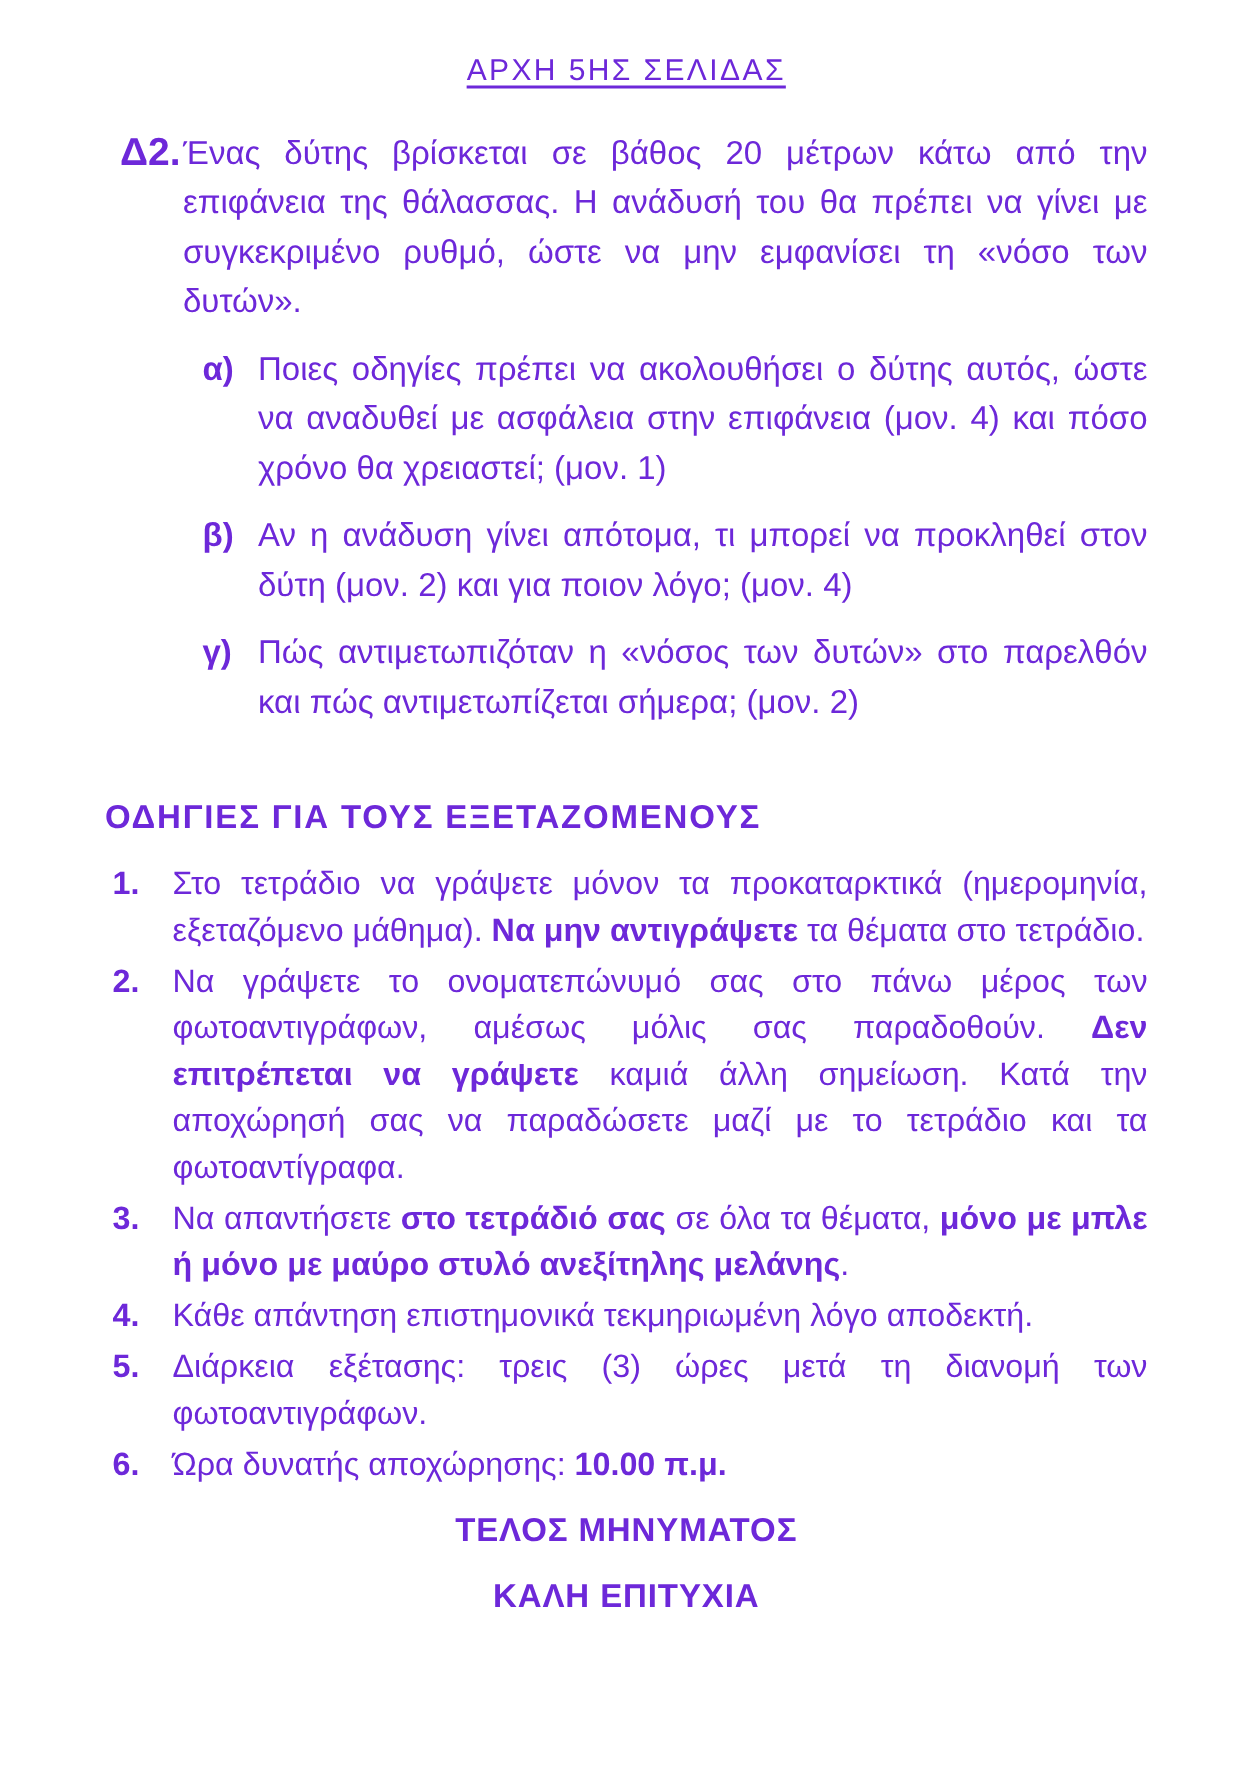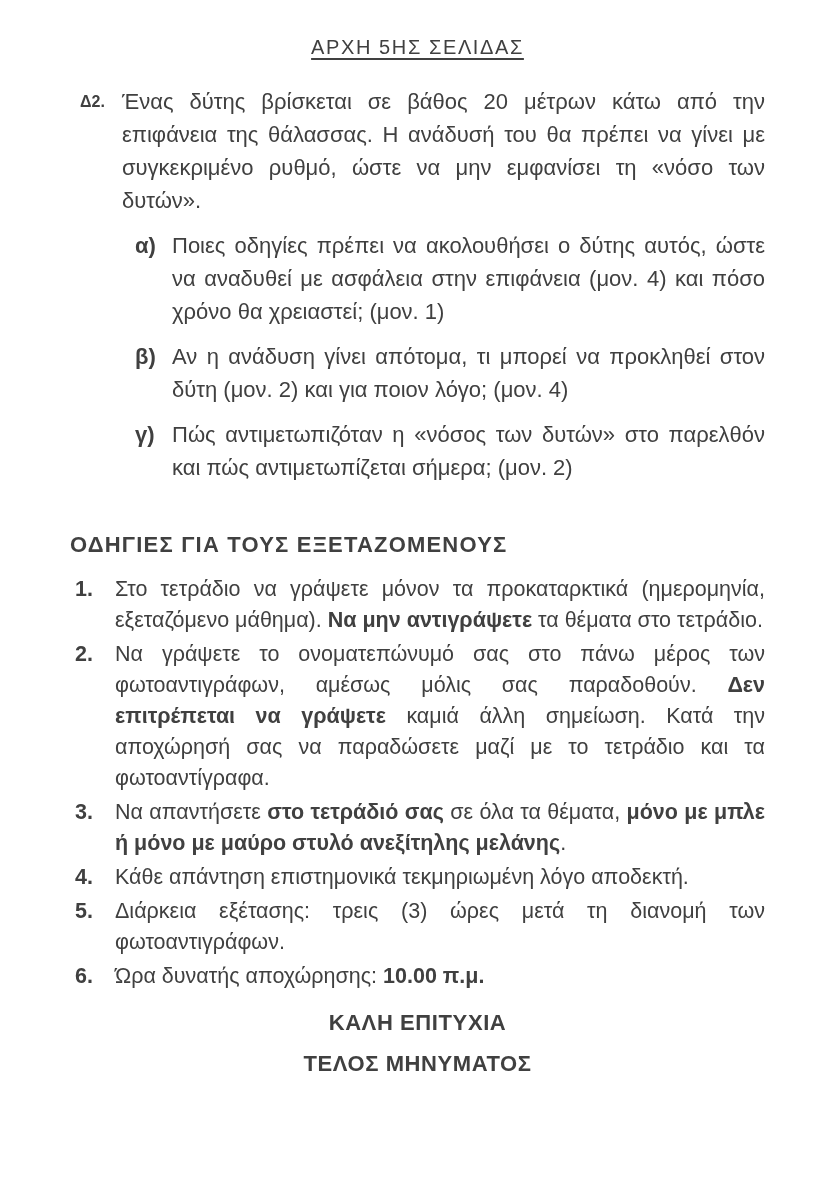--- a/index.html
+++ b/index.html
@@ -4,21 +4,21 @@
 <style>
   * { margin: 0; padding: 0; box-sizing: border-box; }
   html, body { background: #e8e8e8; }
   body { font-family: "Liberation Sans", "DejaVu Sans", sans-serif; }
 
   .page {
     width: 840px;
     height: 1187px;
     margin: 0 auto;
     background: #ffffff;
-    color: #404040;
+    color: #6d28d9;
     padding: 36px 75px 40px 70px;
     display: flex;
     flex-direction: column;
     overflow: hidden;
   }
 
   
   .page-header {
     text-align: center;
     font-size: 20px;
@@ -38,21 +38,21 @@
   }
   .page-footer span {
     text-decoration: underline;
     text-underline-offset: 5px;
   }
 
   
   .q-row { display: flex; }
   .q-label {
     font-weight: bold;
-    font-size: 16px;
+    font-size: 26px;
     line-height: 33px;
     width: 52px;
     flex: none;
     padding-left: 10px;
   }
   .q-text {
     flex: 1;
     font-size: 22px;
     line-height: 33px;
     text-align: justify;
@@ -179,17 +179,17 @@
           <span class="instr-num">5.</span>
           <span class="instr-text"><span>Διάρκεια εξέτασης: τρεις (3) ώρες μετά τη διανομή των φωτοαντιγράφων.</span></span>
         </div>
         <div class="instr-row">
           <span class="instr-num">6.</span>
           <span class="instr-text"><span>Ώρα δυνατής αποχώρησης: </span><b>10.00 π.μ.</b></span>
         </div>
       </div>
   </section>
 
+  <div class="closing-line second">ΤΕΛΟΣ ΜΗΝΥΜΑΤΟΣ</div>
   <div class="closing-line first">ΚΑΛΗ ΕΠΙΤΥΧΙΑ</div>
-  <div class="closing-line second">ΤΕΛΟΣ ΜΗΝΥΜΑΤΟΣ</div>
 
 
 </div>
 
 </body></html>

